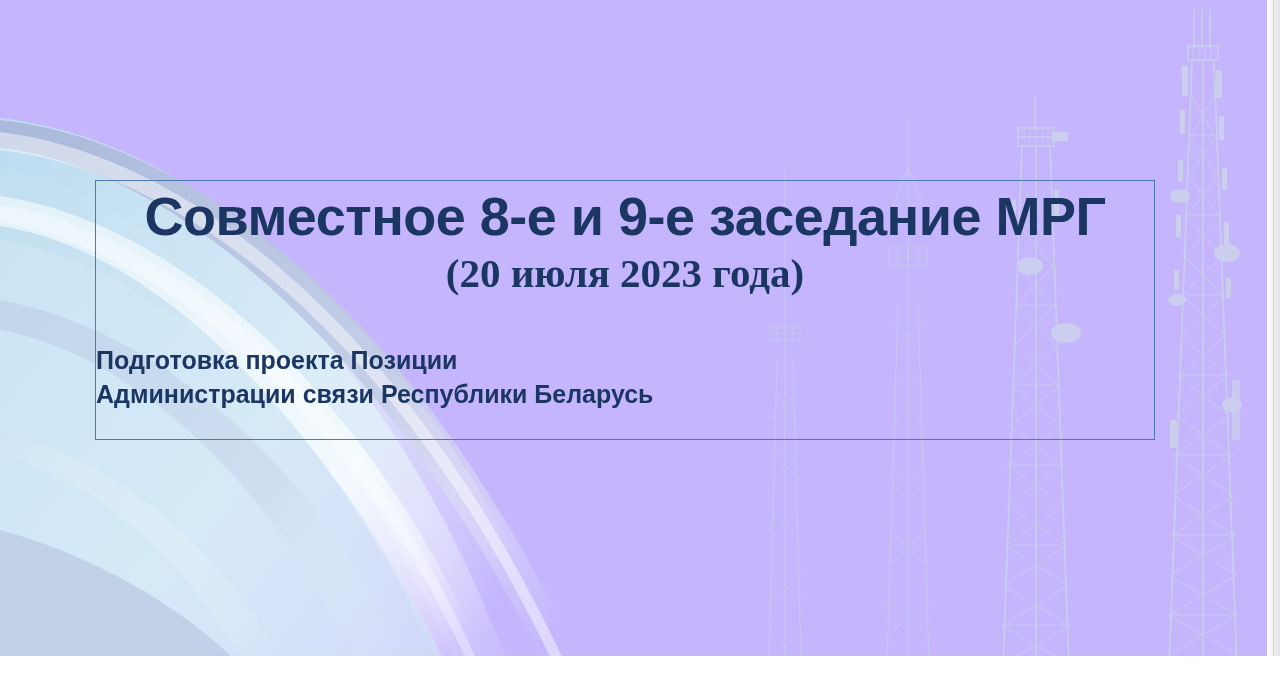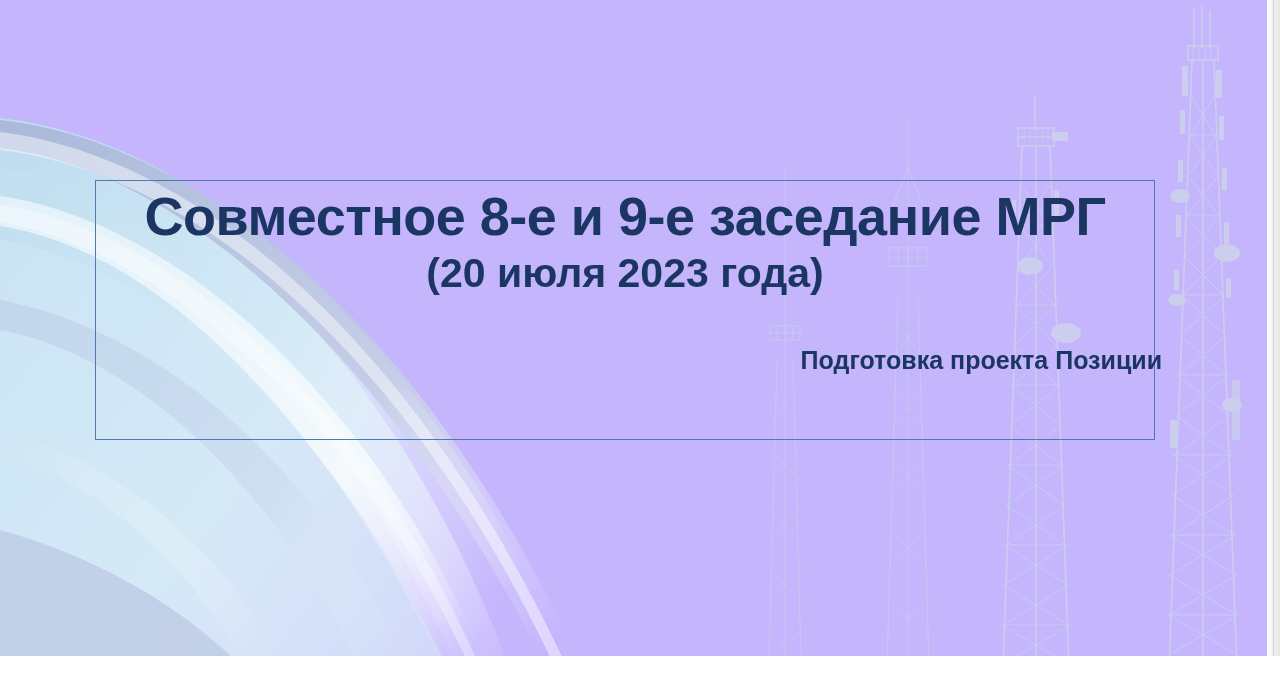--- a/index.html
+++ b/index.html
@@ -46,25 +46,26 @@
     letter-spacing:-0.5px;
     white-space:nowrap;
   }
   .title-line-2{
     font-size:41px;
     font-weight:bold;
     color:#1b3662;
     line-height:1.2;
     margin-top:4px;
     white-space:nowrap;
+    font-family:Liberation Serif, serif;
   }
   #subtitle-area{
     position:absolute;
-    left:8px; top:162px; width:100%;
-    text-align:right;
+    left:0; top:162px; width:100%;
+    text-align:left;
   }
   .subtitle-line{
     font-size:25px;
     font-weight:bold;
     color:#1b3662;
     line-height:1.36;
     white-space:nowrap;
   }
   
   #right-strip{
@@ -325,20 +326,21 @@
 
   <div id="text-block">
 
     <div id="title-area">
       <div class="title-line-1">Совместное 8-е и 9-е заседание МРГ</div>
       <div class="title-line-2">(20 июля 2023 года)</div>
     </div>
 
     <div id="subtitle-area">
       <div class="subtitle-line">Подготовка проекта Позиции</div>
+      <div class="subtitle-line">Администрации связи Республики Беларусь</div>
     </div>
 
   </div>
 
   <div id="right-strip">
     <div id="right-strip-inner"></div>
   </div>
   <div id="corner-button"></div>
 
 </div>

